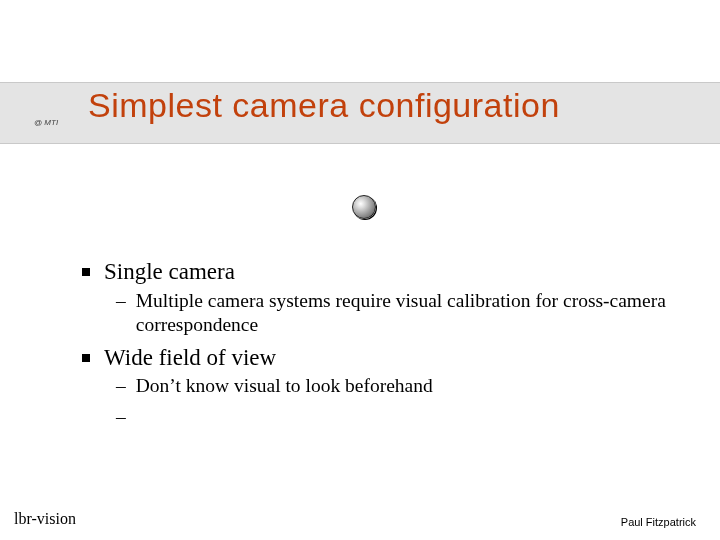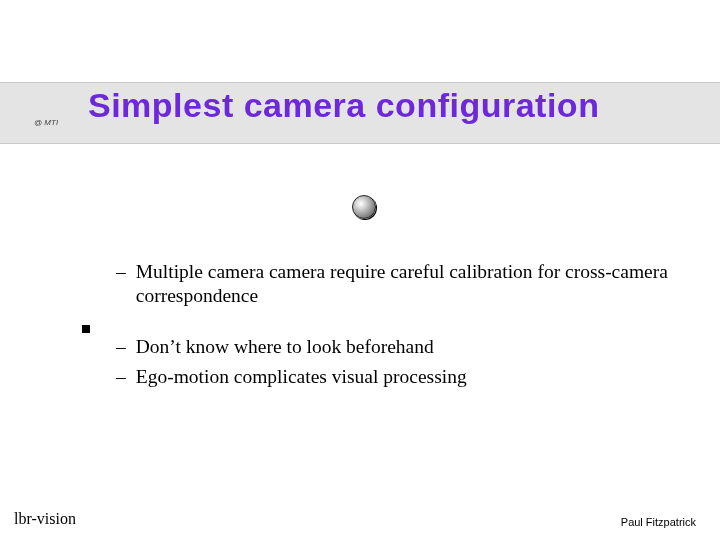--- a/index.html
+++ b/index.html
@@ -12,22 +12,21 @@
     background: #e4e4e4;
     border-top: 1px solid #c9c9c9;
     border-bottom: 1px solid #c9c9c9;
   }
   .title {
     position: absolute;
     left: 88px; top: 86px;
     font-family: Verdana, Geneva, sans-serif;
     font-size: 34px;
     letter-spacing: 0.5px;
-    color: #6d28d9;
-    font-weight: bold;
+    color: #c2410c;
   }
 
   
   .logo { position: absolute; left: 10px; top: 4px; width: 90px; height: 140px; }
   .logo svg { width: 100%; height: 100%; }
   .logo-tag {
     position: absolute; left: 14px; top: 118px;
     font-family: Arial, sans-serif; font-size: 8px; font-style: italic; color: #444; margin-left: 20px;
   }
 
@@ -61,43 +60,47 @@
   <div class="title-band"></div>
   <div class="title">Simplest camera configuration</div>
 
   <div class="logo-tag">@ MTI</div>
 
   <div class="cam"></div>
 
   <div class="content">
     <ul class="l1">
       <li>
+        <div class="l1-row">
+          <span class="sq"></span>
+          <span>Single camera</span>
+        </div>
         <ul class="l2">
           <li class="l2-row">
             <span class="dash">–</span>
-            <span>Multiple camera camera require careful calibration for cross-camera correspondence</span>
+            <span>Multiple camera systems require visual calibration for cross-camera correspondence</span>
           </li>
         </ul>
       </li>
       <li>
         <div class="l1-row">
           <span class="sq"></span>
+          <span>Wide field of view</span>
         </div>
         <ul class="l2">
           <li class="l2-row">
             <span class="dash">–</span>
-            <span>Don’t know where to look beforehand</span>
+            <span>Don’t know visual to look beforehand</span>
           </li>
         </ul>
       </li>
       <li>
         <ul class="l2">
           <li class="l2-row">
             <span class="dash">–</span>
-            <span>Ego-motion complicates visual processing</span>
           </li>
         </ul>
       </li>
     </ul>
   </div>
 
   <div class="foot-left">lbr-vision</div>
   <div class="foot-right">Paul Fitzpatrick</div>
 </div>
 

